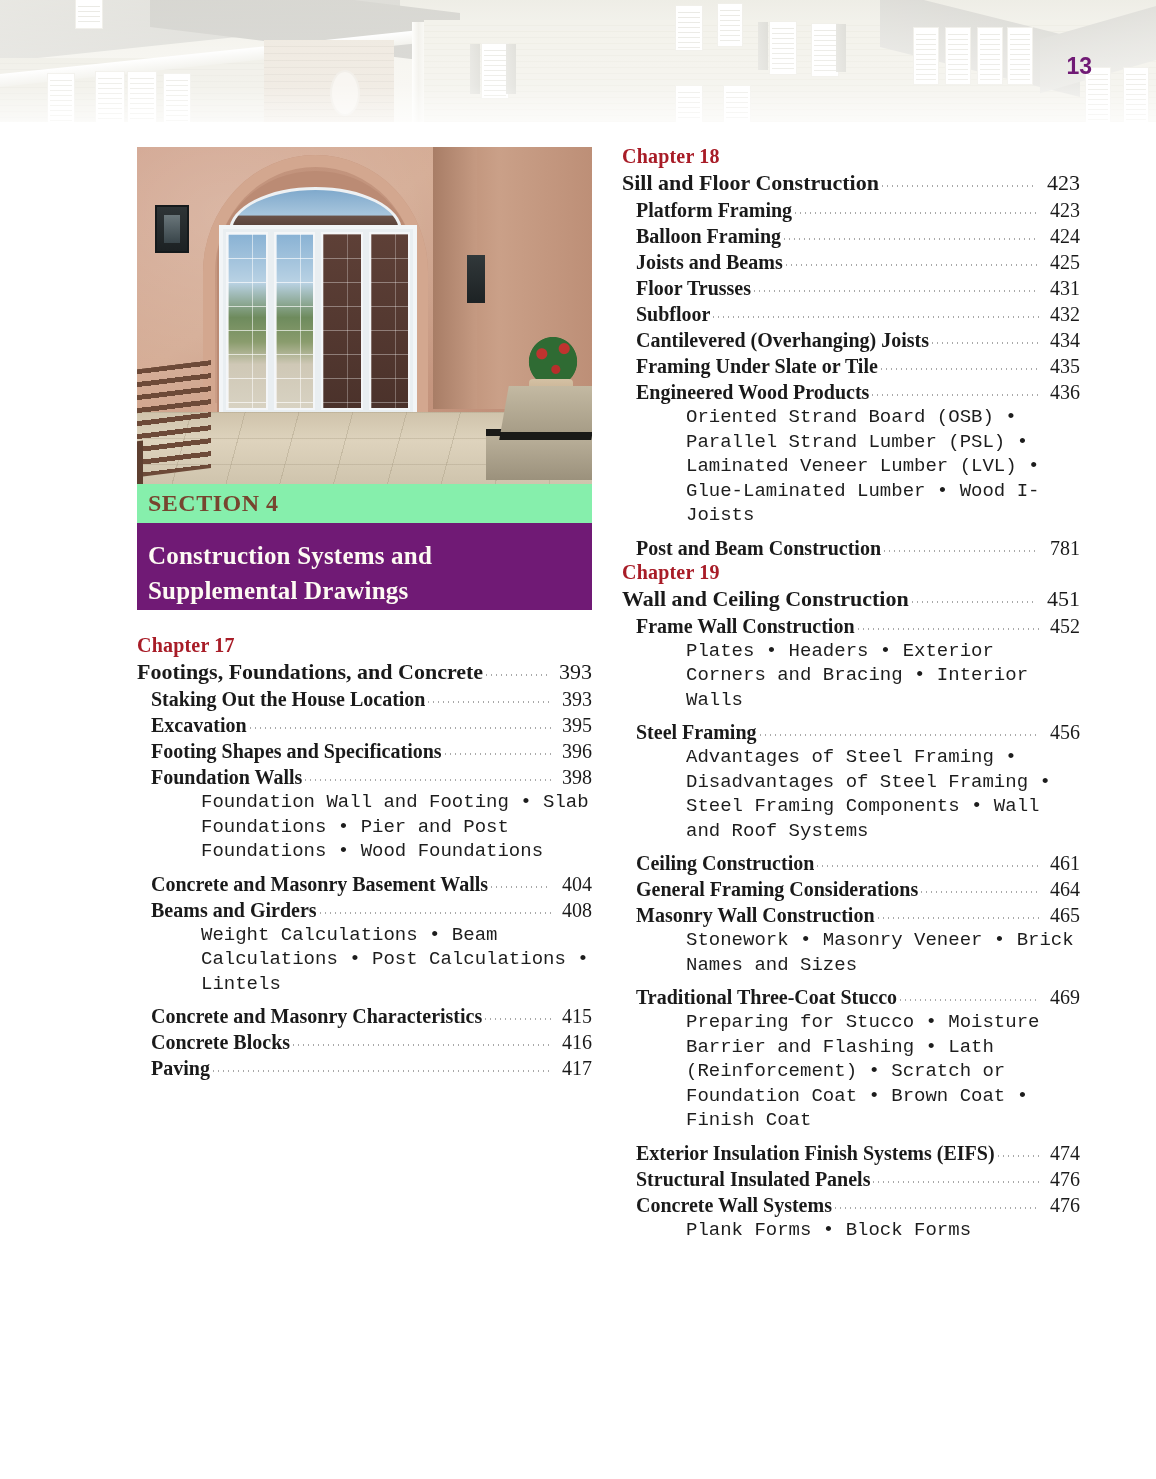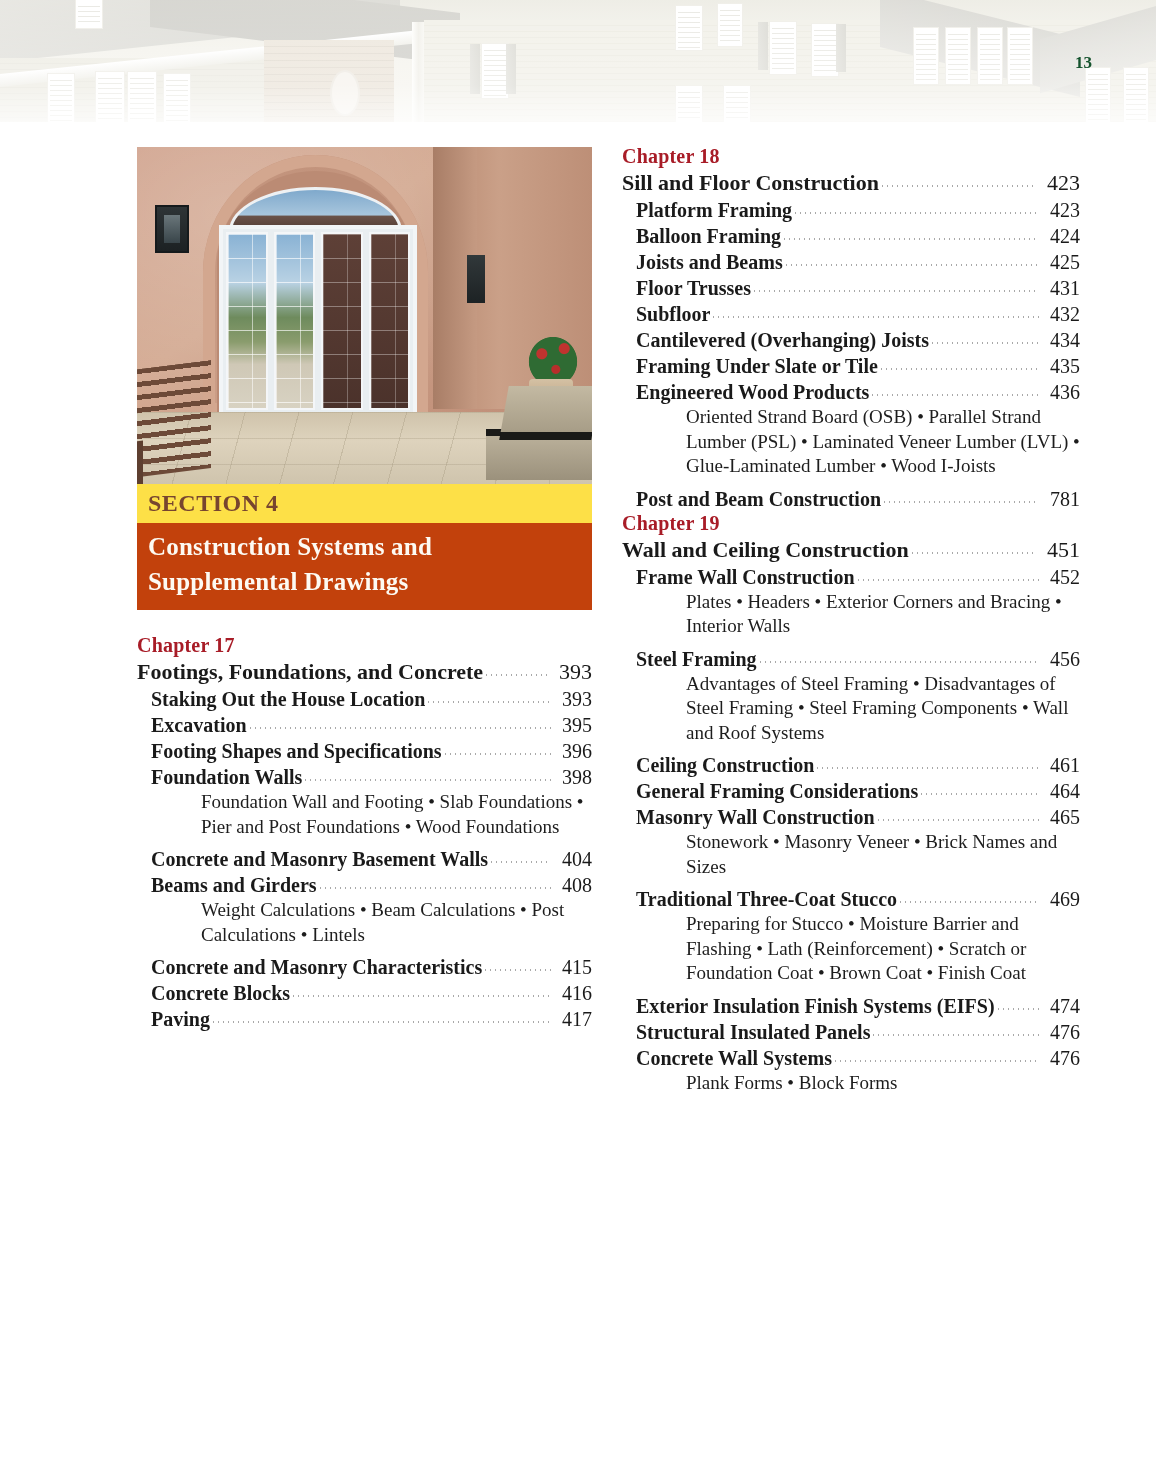--- a/index.html
+++ b/index.html
@@ -93,24 +93,24 @@
   }
   .banner .veil {
     position:absolute; inset:0;
     background: linear-gradient(to bottom, rgba(255,255,255,.40), rgba(255,255,255,.55) 70%, rgba(255,255,255,.85));
   }
 
   .page-number {
     position: absolute;
     right: 64px;
     top: 53px;
-    font-family: Liberation Serif, serif;
+    font-family: Liberation Sans, sans-serif;
     font-weight: bold;
-    font-size: 17px;
-    color: #14532d;
+    font-size: 23px;
+    color: #701a75;
     z-index: 5;
   }
 
   
   .col-left {
     position: absolute;
     left: 137px;
     top: 147px;
     width: 455px;
   }
@@ -244,39 +244,39 @@
     position:absolute; right:-4px; bottom:44px; width:92px; height:46px;
     background: linear-gradient(to bottom,#c3b9a2,#a79d87);
     border-bottom:8px solid #1a1a18;
     transform: skewX(-10deg);
   }
 
   
   .section-cream {
     width: 455px;
     height: 39px;
-    background: #fde047;
+    background: #86efac;
     display: flex;
     align-items: center;
     box-sizing: border-box;
     padding-left: 11px;
   }
   .section-cream span {
     font-family: "Liberation Serif", serif;
     font-weight: bold;
     font-size: 24px;
     letter-spacing: .5px;
     color: #77452f;
   }
   .section-brown {
     width: 455px;
     height: 87px;
-    background: #c2410c;
+    background: #701a75;
     box-sizing: border-box;
-    padding: 6px 11px 0 11px;
+    padding: 15px 11px 0 11px;
     color: #fdfaf3;
   }
   .section-brown div {
     font-family: "Liberation Serif", serif;
     font-weight: bold;
     font-size: 25px;
     line-height: 35px;
     letter-spacing: .2px;
   }
 
@@ -325,21 +325,21 @@
   .lvl-chapter .title { font-size: 22px; }
   .lvl-chapter .pg { font-size: 22px; min-width: 42px; }
 
   
   .lvl-section { font-size: 20px; line-height: 26px; margin-left: 14px; }
   .lvl-section .title { font-size: 20px; }
   .lvl-section .pg { font-size: 20px; min-width: 40px; }
 
   
   .lvl-desc {
-    font-family: Liberation Serif, serif;
+    font-family: Liberation Mono, monospace;
     font-size: 19px;
     line-height: 24.5px;
     margin-left: 64px;
     color: #1d1d1d;
   }
   .spacer-sm { height: 7px; }
 </style>
 </head>
 <body>
 

